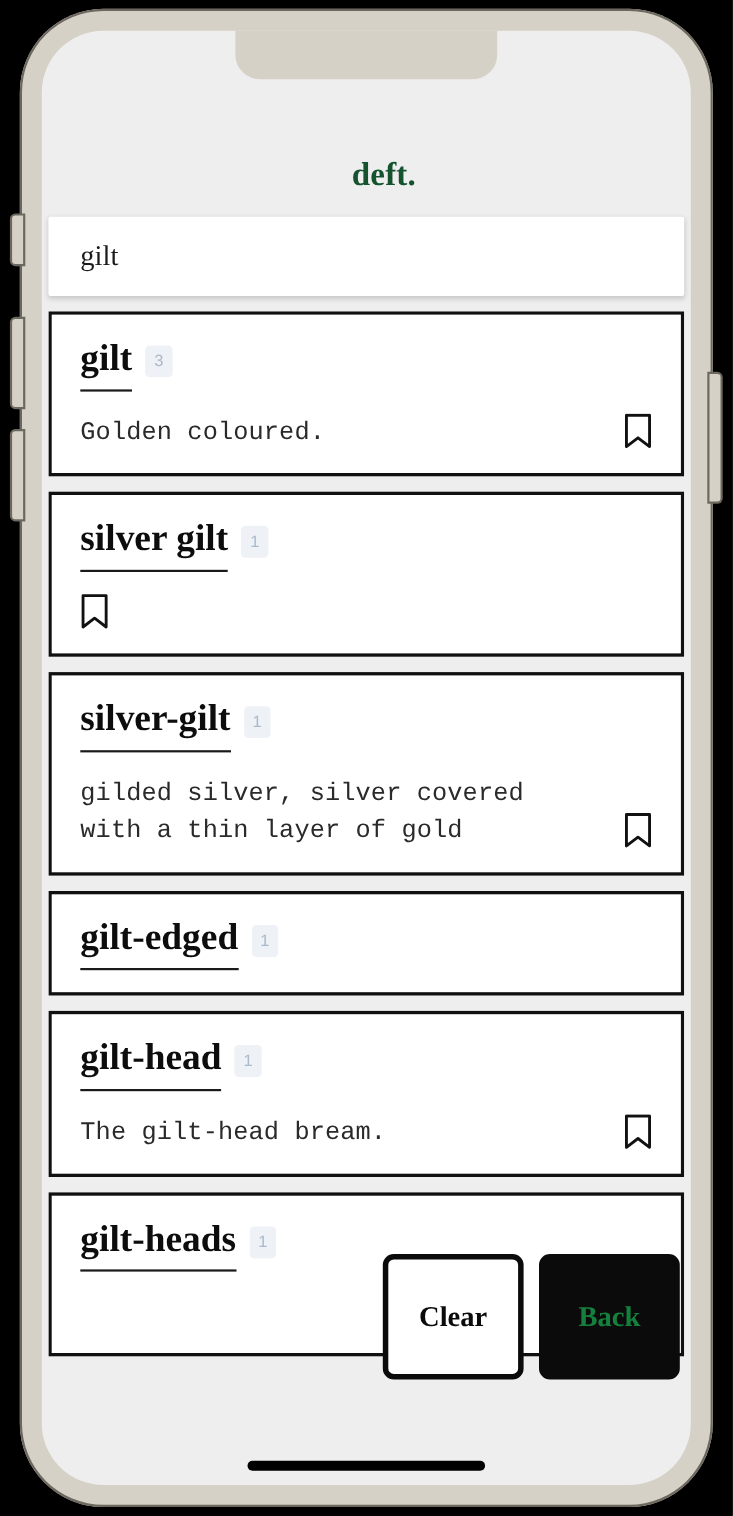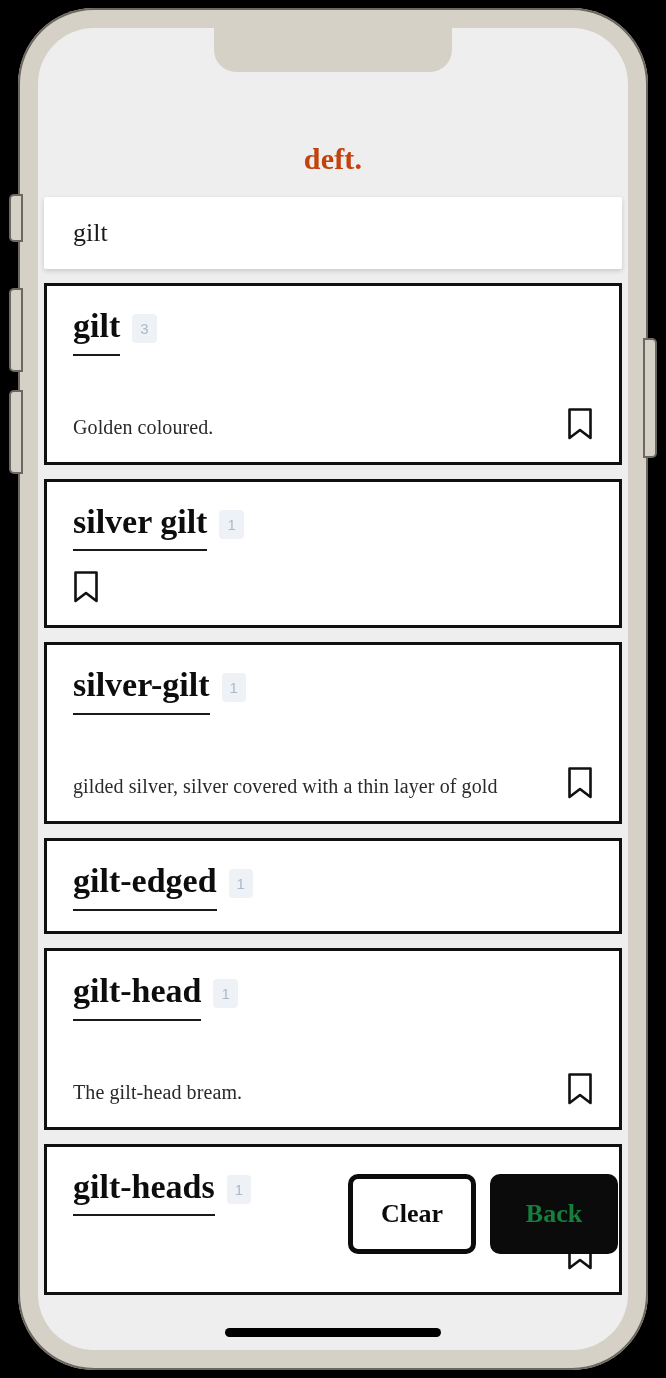--- a/index.html
+++ b/index.html
@@ -44,26 +44,26 @@
     position: absolute;
     left: 50%; top: -18px; transform: translateX(-50%);
     width: 238px; height: 62px;
     background: #d6d1c6;
     border-radius: 0 0 22px 22px;
     z-index: 40;
   }
 
   
   .app-title {
-    position: absolute; top: 114px; left: 0; width: 100%;
+    position: absolute; top: 114px; left: 16px; width: 100%;
     text-align: center;
     font-family: "Liberation Serif", serif;
     font-weight: bold;
     font-size: 30px;
-    color: #c2410c;
+    color: #14532d;
     letter-spacing: .2px;
     z-index: 5;
   }
 
   .search-box {
     position: absolute;
     left: 6px; top: 169px;
     width: 578px; height: 72px;
     background: #fff;
     border: none;
@@ -117,47 +117,46 @@
     text-align: center;
   }
   .card-body {
     margin-top: 20px;
     display: flex;
     align-items: flex-end;
     justify-content: space-between;
     gap: 14px;
   }
   .definition {
-    font-family: Liberation Serif, serif;
-    font-size: 20px;
+    font-family: Liberation Mono, monospace;
+    font-size: 23px;
     line-height: 1.5;
     color: #2a2a2a;
     max-width: 440px;
     letter-spacing: .1px;
-    margin-top: 36px;
   }
   .bookmark {
     flex: 0 0 auto;
     width: 26px; height: 32px;
     margin-bottom: 2px;
   }
   .bookmark svg { display: block; }
 
   
   .fab-row {
     position: absolute;
     right: 10px; bottom: 96px;
     display: flex; gap: 14px;
     z-index: 30;
   }
   .fab {
     font-family: "Liberation Serif", serif;
     font-weight: bold;
     font-size: 26px;
-    padding: 22px 28px;
+    padding: 39px 28px;
     border-radius: 10px;
     line-height: 1;
     min-width: 128px;
     text-align: center;
   }
   .fab-clear { background: #fff; color: #0b0b0b; border: 5px solid #0b0b0b; }
   .fab-back  { background: #0b0b0b; color: #15803d; border: 5px solid #0b0b0b; }
 
   .home-indicator {
     position: absolute;

